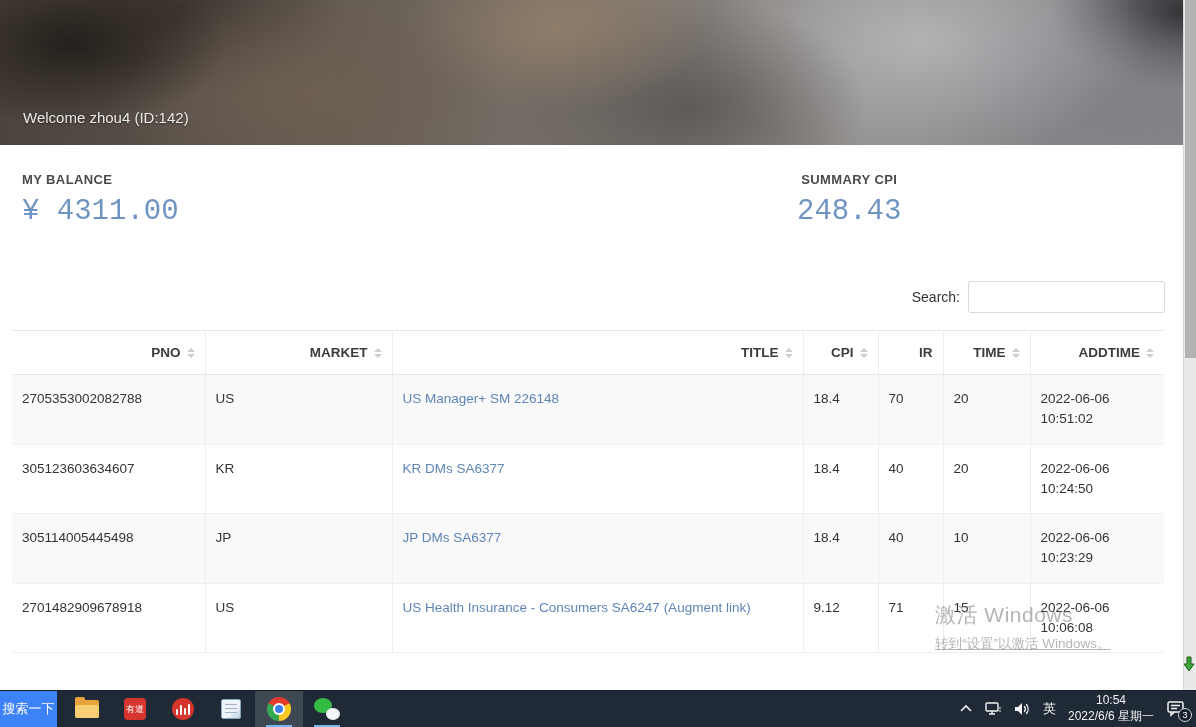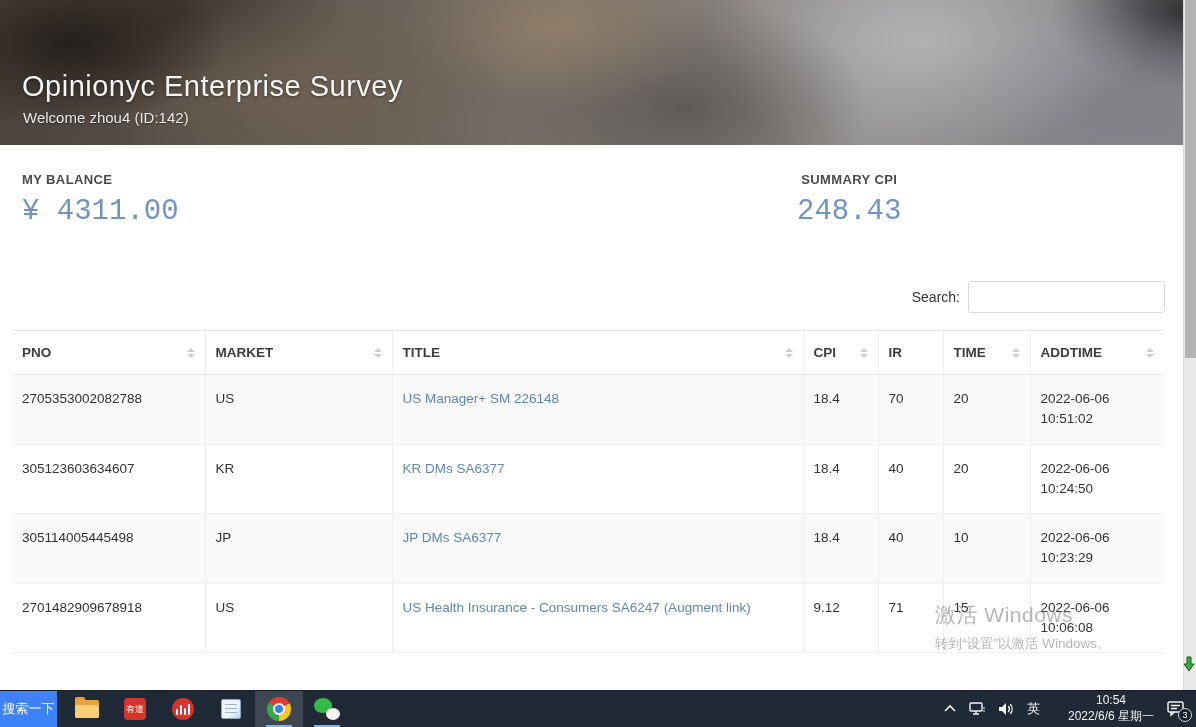--- a/index.html
+++ b/index.html
@@ -33,30 +33,30 @@
   .search-label { font-size:14px; color:#333; margin-right:8px; }
   .search-input { width:197px; height:32px; border:1px solid #d9d9d9; border-radius:3px; font-size:14px; padding:0 8px; outline:none; color:#333; background:#fff; }
 
   table.grid { position:absolute; left:12px; top:330px; width:1152px; border-collapse:collapse; table-layout:fixed; font-size:13.5px; color:#333; }
   table.grid col.c-pno{width:193px;} table.grid col.c-market{width:187px;} table.grid col.c-title{width:411px;}
   table.grid col.c-cpi{width:75px;} table.grid col.c-ir{width:65px;} table.grid col.c-time{width:87px;} table.grid col.c-add{width:134px;}
   table.grid th { text-align:left; font-weight:bold; color:#3c3c3c; padding:14px 10px; border-top:1px solid #e7e7e7; border-bottom:1px solid #e7e7e7; }
   table.grid th + th, table.grid td + td { border-left:1px solid #ededed; }
   table.grid td { vertical-align:top; padding:14px 10px; border-bottom:1px solid #f0f0f0; line-height:1.5; }
   table.grid tbody tr:nth-child(odd) { background:#f9f9f9; }
-  .th-inner { display:flex; align-items:center; justify-content:space-between; }
+  .th-inner { display:flex; align-items:center; justify-content:flex-end; }
   .sort { display:inline-flex; flex-direction:column; gap:2px; margin-left:6px; }
   .sort i { display:block; width:0; height:0; border-left:4px solid transparent; border-right:4px solid transparent; }
   .sort .up { border-bottom:4px solid #cdcdcd; }
   .sort .dn { border-top:4px solid #cdcdcd; }
   a.link { color:#5e87b6; text-decoration:none; cursor:pointer; }
 
   .watermark { position:absolute; left:935px; top:601px; color:rgba(120,120,120,.55); pointer-events:none; }
   .wm1 { font-size:21px; letter-spacing:.5px; }
-  .wm2 { font-size:13.5px; margin-top:6px; }
+  .wm2 { font-size:13.5px; margin-top:6px;text-decoration:underline; }
 
   
   .scrollbar { position:absolute; right:0; top:0; width:13px; height:690px; background:#e9e9e9; border-left:1px solid #d7d7d7; }
   .scroll-thumb { position:absolute; left:1px; top:0; width:11px; height:358px; background:#b3b3b3; }
 
   .green-arrow { position:absolute; right:1px; top:656px; width:12px; height:16px; }
 
   
   .taskbar { position:absolute; left:0; bottom:0; width:1196px; height:37px; background:#1f2a36; border-top:1px solid #151d26; display:flex; align-items:stretch; z-index:5; }
   .tb-search { width:118px; background:#f5f5f5; color:#1a1a1a; font-size:13px; display:flex; align-items:center; padding:0 4px; white-space:nowrap; overflow:hidden; }
@@ -86,31 +86,30 @@
 
   .ico-wechat { position:relative; width:26px; height:22px; }
   .ico-wechat .b1 { position:absolute; left:0; top:0; width:18px; height:15px; background:#35ba46; border-radius:50% 50% 48% 48%; }
   .ico-wechat .b1::after { content:""; position:absolute; left:3px; bottom:-2px; border:3px solid transparent; border-top-color:#35ba46; }
   .ico-wechat .b2 { position:absolute; right:0; bottom:0; width:14px; height:12px; background:#f4f6f8; border-radius:50%; }
   .ico-wechat .b2::after { content:""; position:absolute; right:2px; bottom:-2px; border:3px solid transparent; border-top-color:#f4f6f8; }
 
   .tb-tray { margin-left:auto; display:flex; align-items:center; gap:12px; padding-right:10px; color:#f2f2f2; }
   .tray-item { display:flex; align-items:center; justify-content:center; cursor:pointer; }
   .ime { font-size:13px; }
-  .clock { font-size:12px; line-height:1.3; text-align:center; cursor:pointer;margin-left:16px; }
+  .clock { font-size:12px; line-height:1.3; text-align:center; cursor:pointer; }
   .notif { position:relative; cursor:pointer; }
   .notif-badge { position:absolute; right:-6px; bottom:-4px; width:14px; height:14px; border-radius:50%; background:#16212d; border:1px solid #cfd6dd; color:#fff; font-size:9px; display:flex; align-items:center; justify-content:center; }
 </style>
 </head>
 <body>
 
 <div class="page">
 
   <div class="hero">
-    <div class="hero-title">Opinionyc Enterprise Survey</div>
     <div class="hero-sub">Welcome zhou4 (ID:142)</div>
   </div>
 
   <div class="stat stat-1">
     <div class="stat-label">MY BALANCE</div>
     <div class="stat-value">¥ 4311.00</div>
   </div>
   <div class="stat stat-3">
     <div class="stat-label">SUMMARY CPI</div>
     <div class="stat-value">248.43</div>

